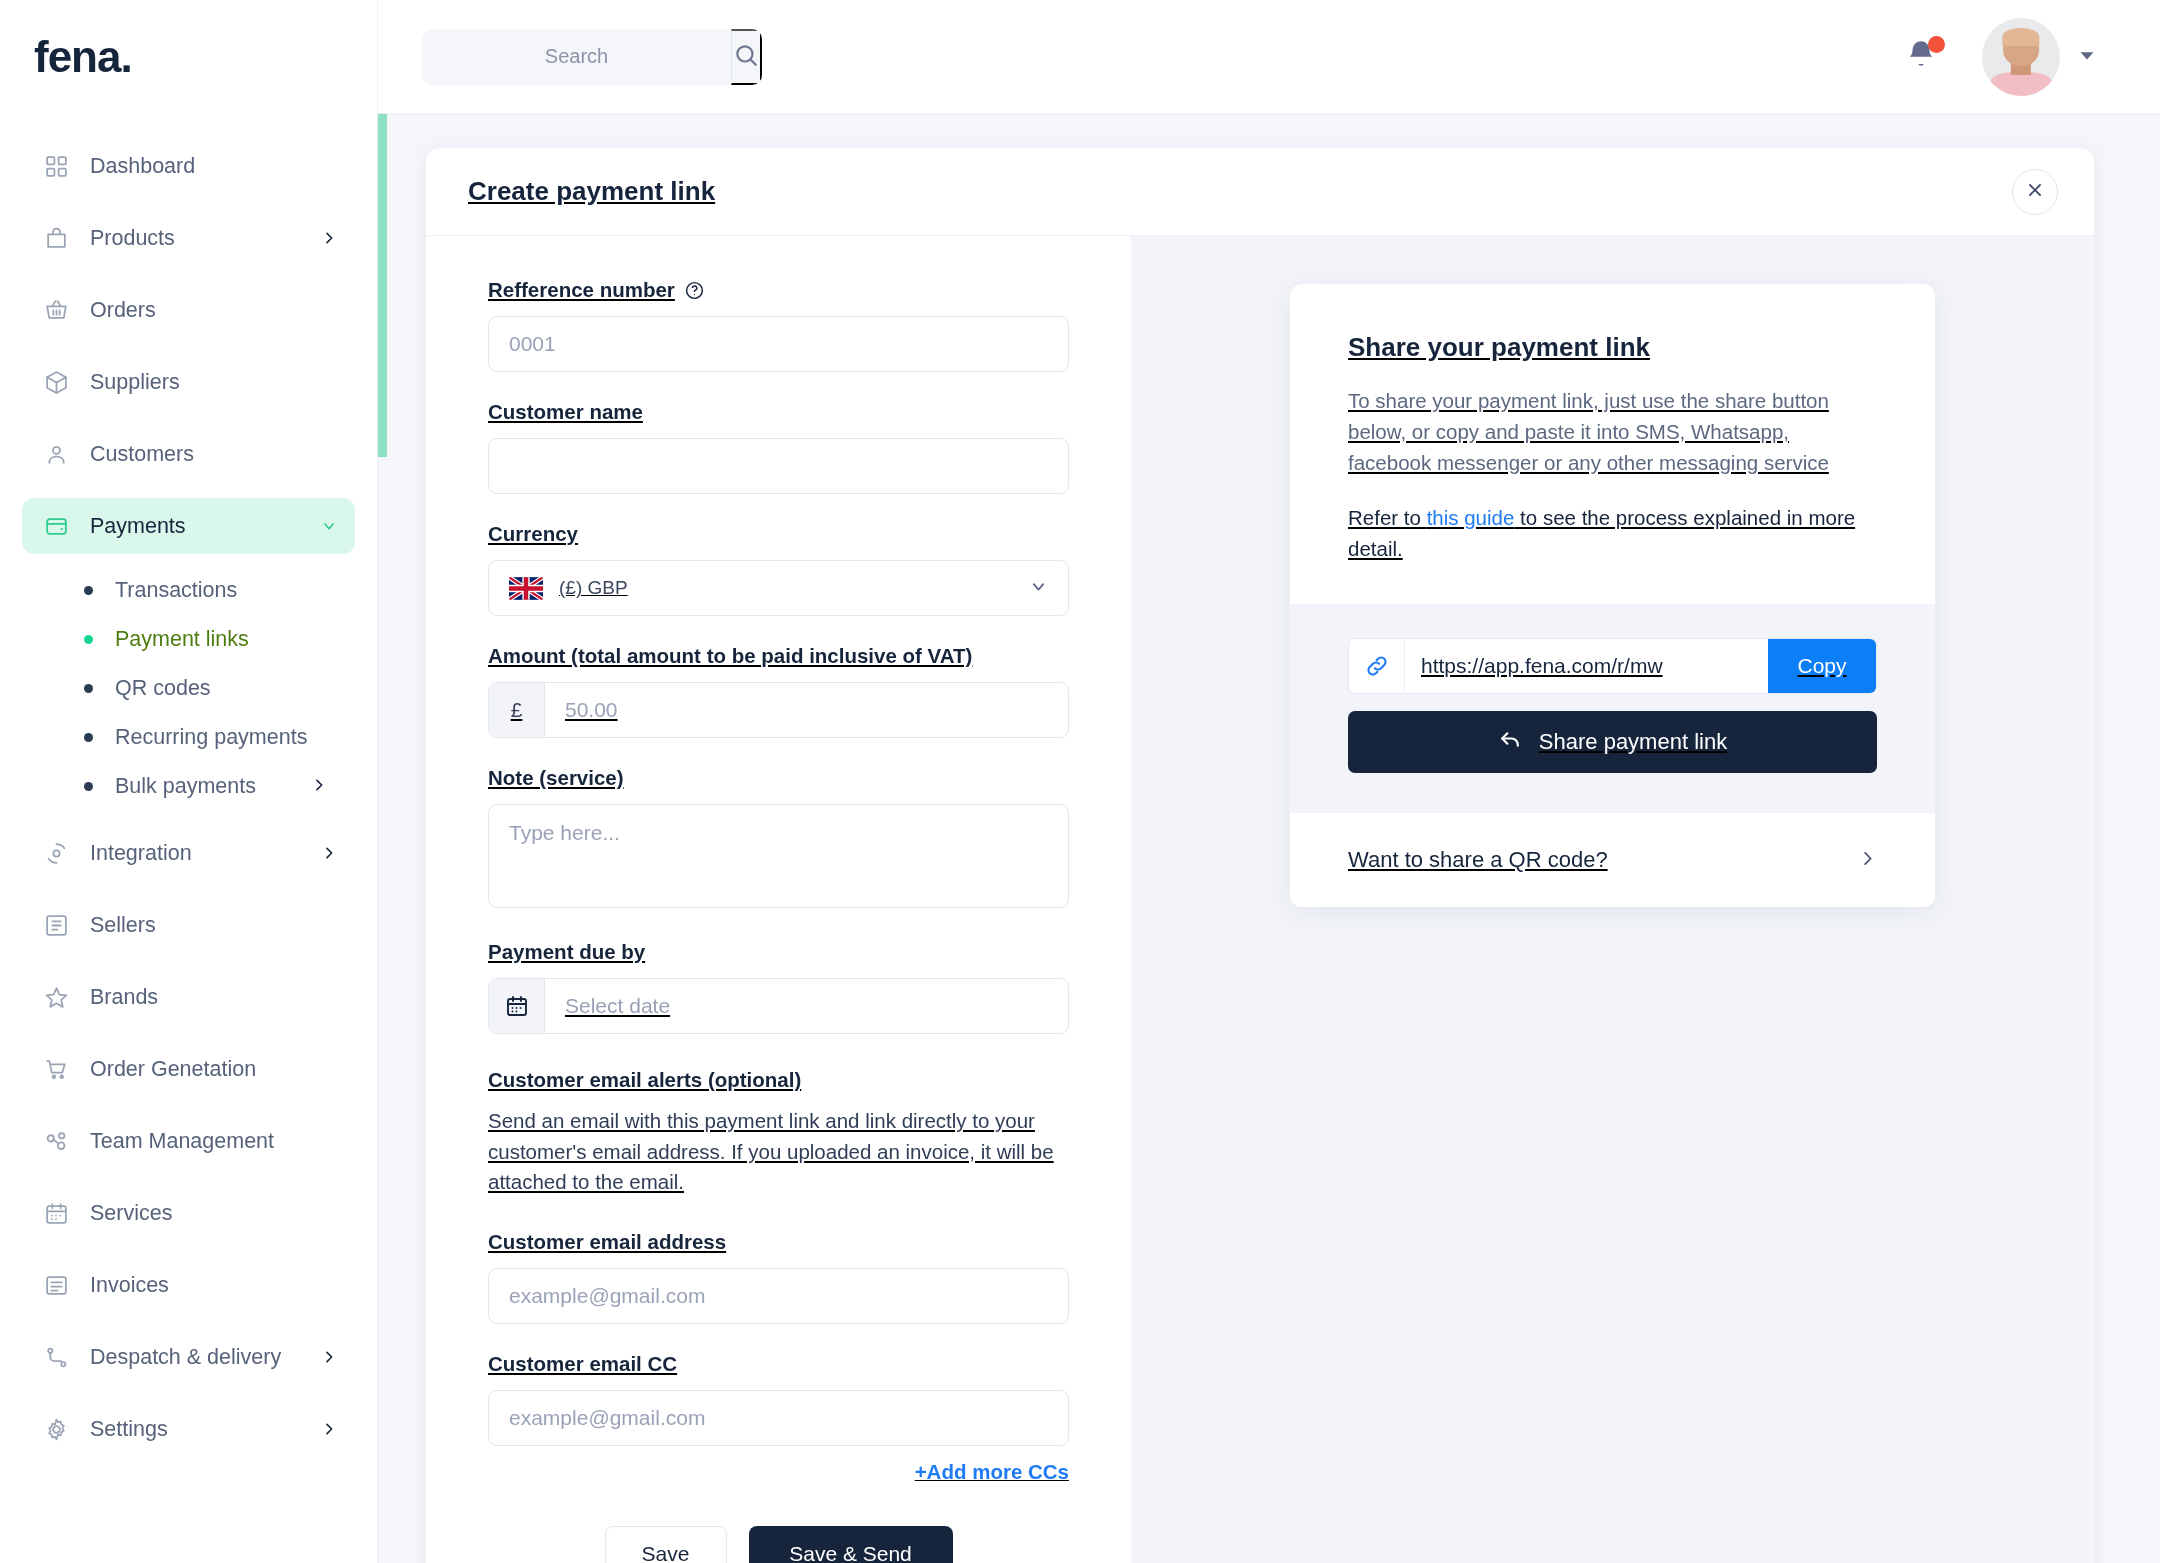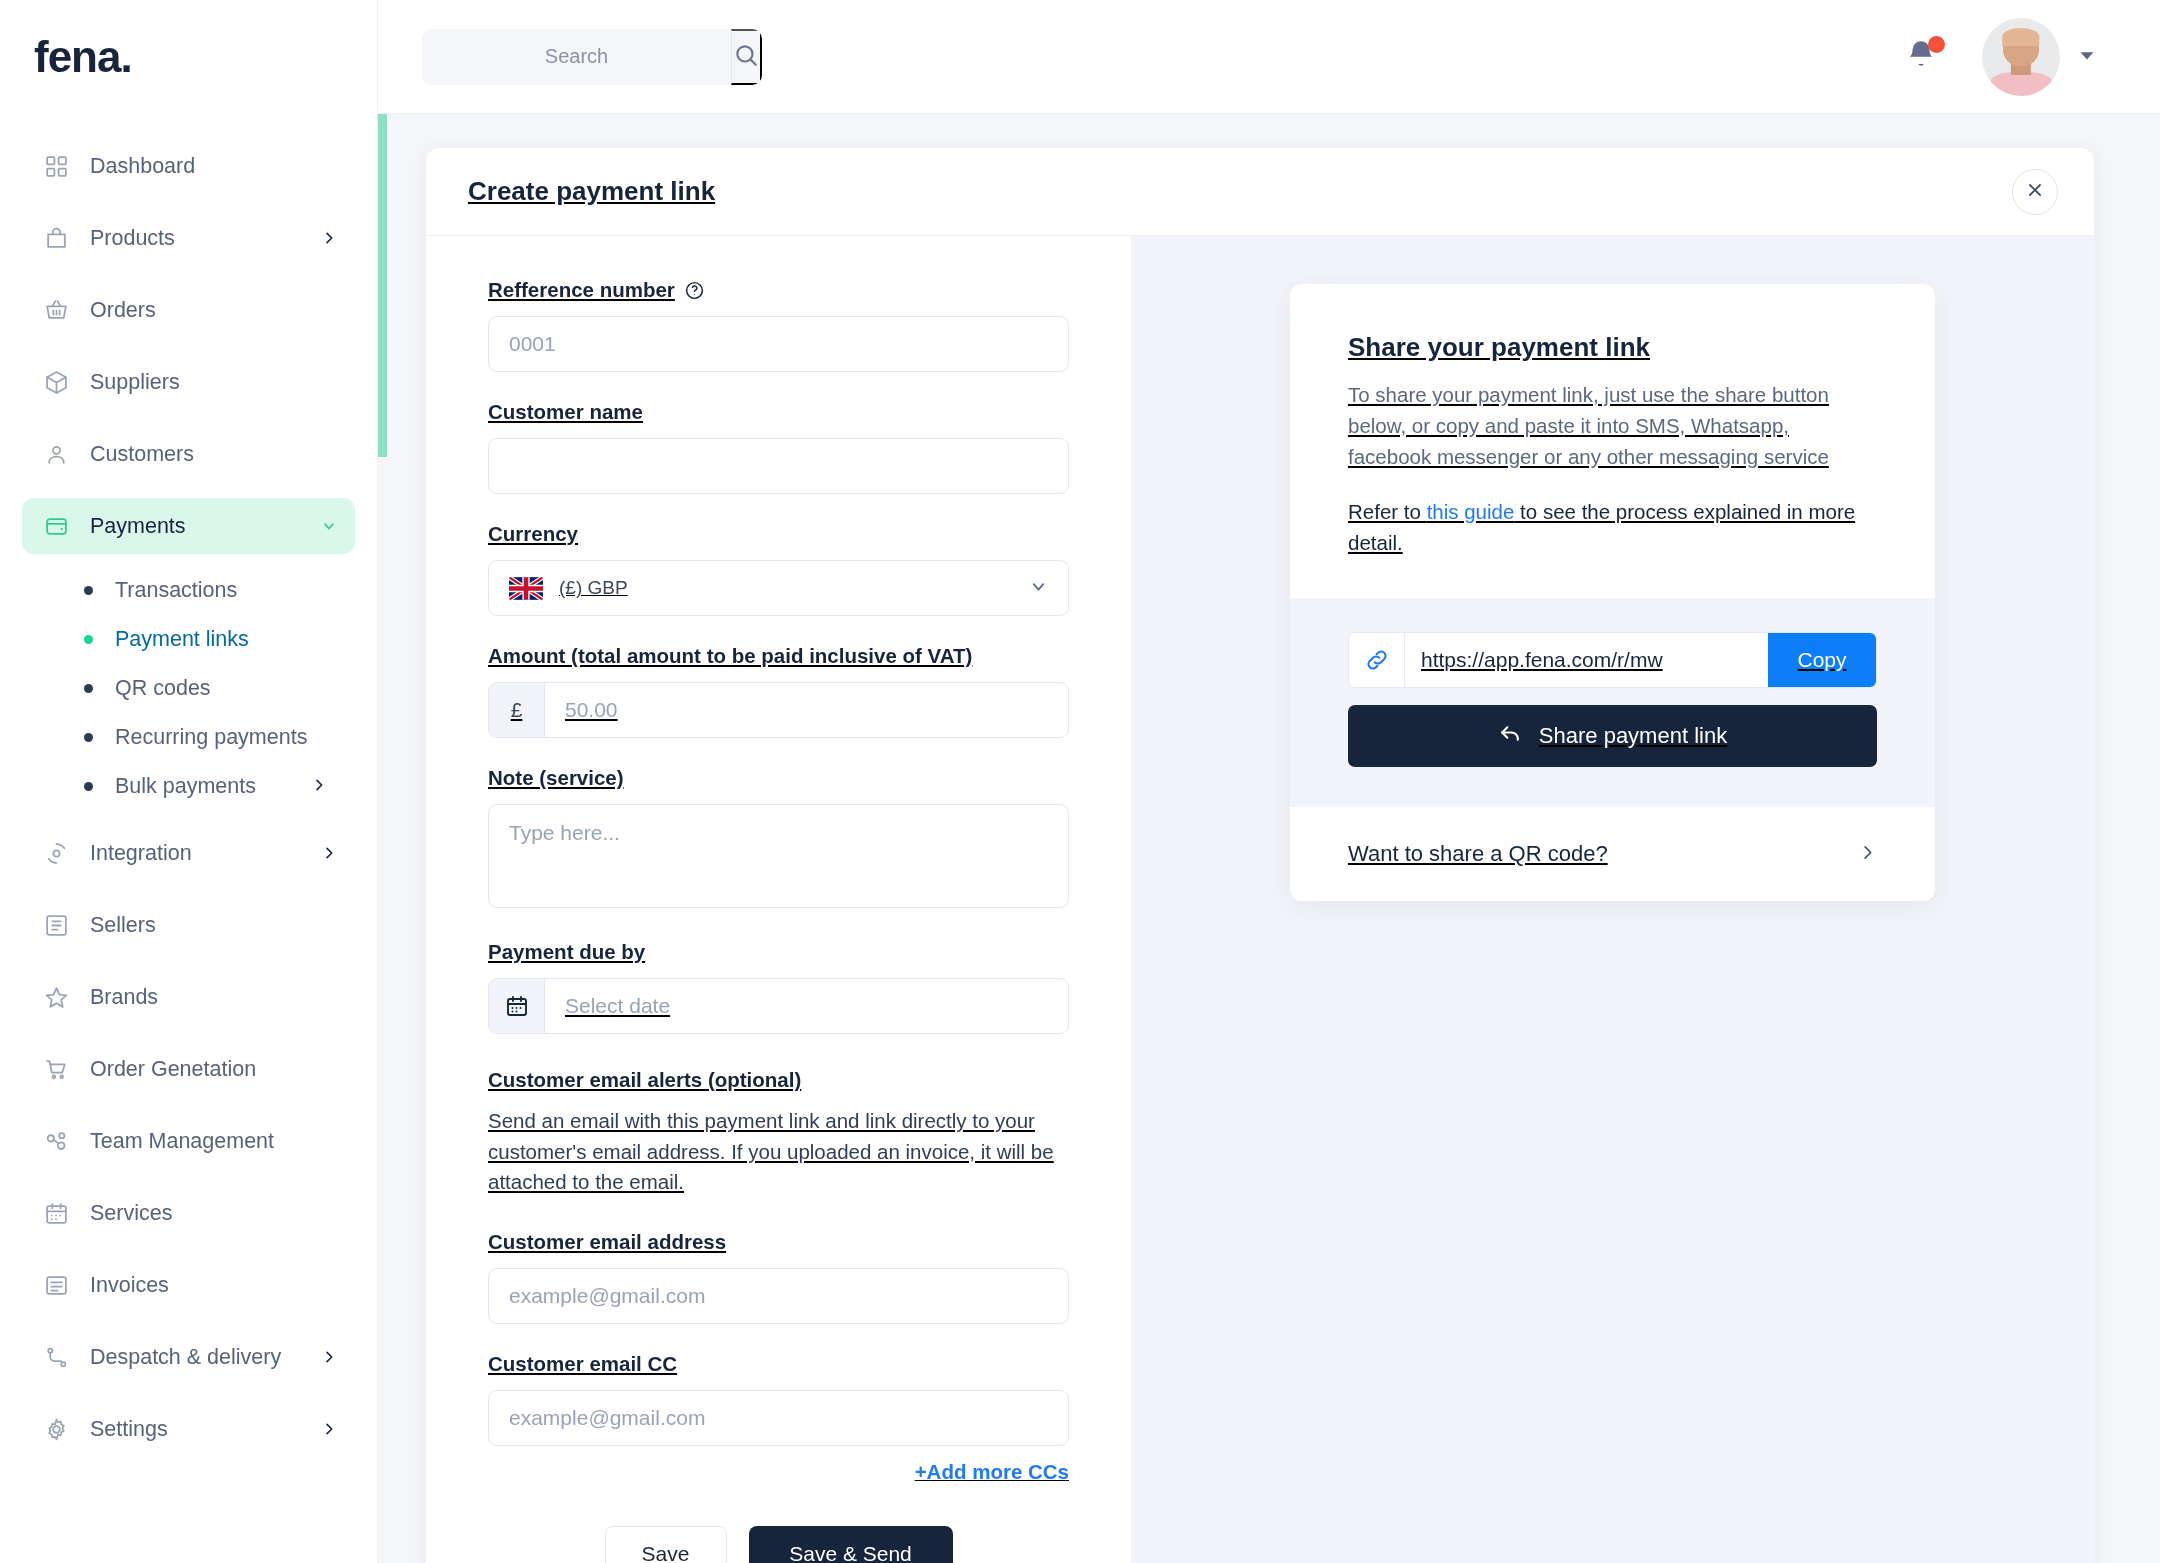--- a/index.html
+++ b/index.html
@@ -32,21 +32,21 @@
   .nav-item.active { background: #d9f7ea; }
   .nav-item.active .nav-label { color: #16253c; }
   .nav-item.active .ico svg { stroke: #2ecc8f; }
   .nav-item.active .chev svg { stroke: #2ecc8f; }
 
   .subnav { padding-left: 34px; margin-top: -4px; }
   .sub-item { display: flex; align-items: center; height: 49px; padding-left: 28px; cursor: pointer; }
   .sub-dot { width: 9px; height: 9px; border-radius: 50%; background: #2b3b54; margin-right: 22px; flex: 0 0 9px; }
   .sub-label { font-size: 21.5px; color: #56627a; white-space: nowrap; }
   .sub-item.active .sub-dot { background: #19d68f; }
-  .sub-item.active .sub-label { color: #0369a1; }
+  .sub-item.active .sub-label { color: #4d7c0f; }
   .sub-item .chev { margin-left: auto; margin-right: 28px; }
   .sub-item .chev svg { width: 16px; height: 16px; stroke: #16253c; fill:none; stroke-width:2.4; stroke-linecap:round; stroke-linejoin:round; }
 
   
   .main { flex: 1; display: flex; flex-direction: column; position: relative; min-width: 0; }
   .topbar {
     height: 114px; background: #fff; border-bottom: 1px solid #eef1f6;
     display: flex; align-items: center; padding: 0 62px 0 44px; flex: 0 0 114px;
   }
   .search-box { display: flex; width: 340px; height: 56px; background: #f4f6fa; border-radius: 10px; overflow: hidden; }
@@ -142,21 +142,21 @@
     width: 204px; height: 56px; border: none; background: #16253c; border-radius: 8px;
     font-size: 21px; color: #fff; cursor: pointer; font-family: inherit;
   }
 
   
   .share-card {
     width: 645px; background: #fff; border-radius: 12px; overflow: hidden;
     box-shadow: 0 6px 26px rgba(40,50,80,0.07); height: fit-content;
   }
   .share-top { padding: 48px 58px 40px 58px; }
-  .share-title { font-size: 26px; font-weight: 700; color: #16253c; margin-bottom: 16px; }
+  .share-title { font-size: 26px; font-weight: 700; color: #16253c; margin-bottom: 22px; }
   .share-desc { font-size: 20.5px; line-height: 31px; color: #5c6880; }
   .share-refer { font-size: 20.5px; line-height: 31px; color: #16253c; margin-top: 24px; }
   .share-refer a { color: #1f7bf4; text-decoration: none; cursor: pointer; }
   .share-mid { background: #f2f4f9; padding: 34px 58px 40px 58px; }
   .link-row { display: flex; height: 56px; border-radius: 7px; overflow: hidden; border: 1px solid #e3e8f1; background: #fff; }
   .link-ico { width: 56px; flex: 0 0 56px; display: flex; align-items: center; justify-content: center; border-right: 1px solid #e8ecf3; }
   .link-ico svg { width: 26px; height: 26px; stroke: #1f7bf4; fill: none; stroke-width: 1.9; stroke-linecap: round; }
   .link-url { flex: 1; display: flex; align-items: center; padding: 0 16px; font-size: 21px; color: #16253c; white-space: nowrap; overflow: hidden; }
   .copy-btn { width: 108px; flex: 0 0 108px; background: #0c7ef7; color: #fff; border: none; font-size: 21px; cursor: pointer; font-family: inherit; }
   .share-btn {

